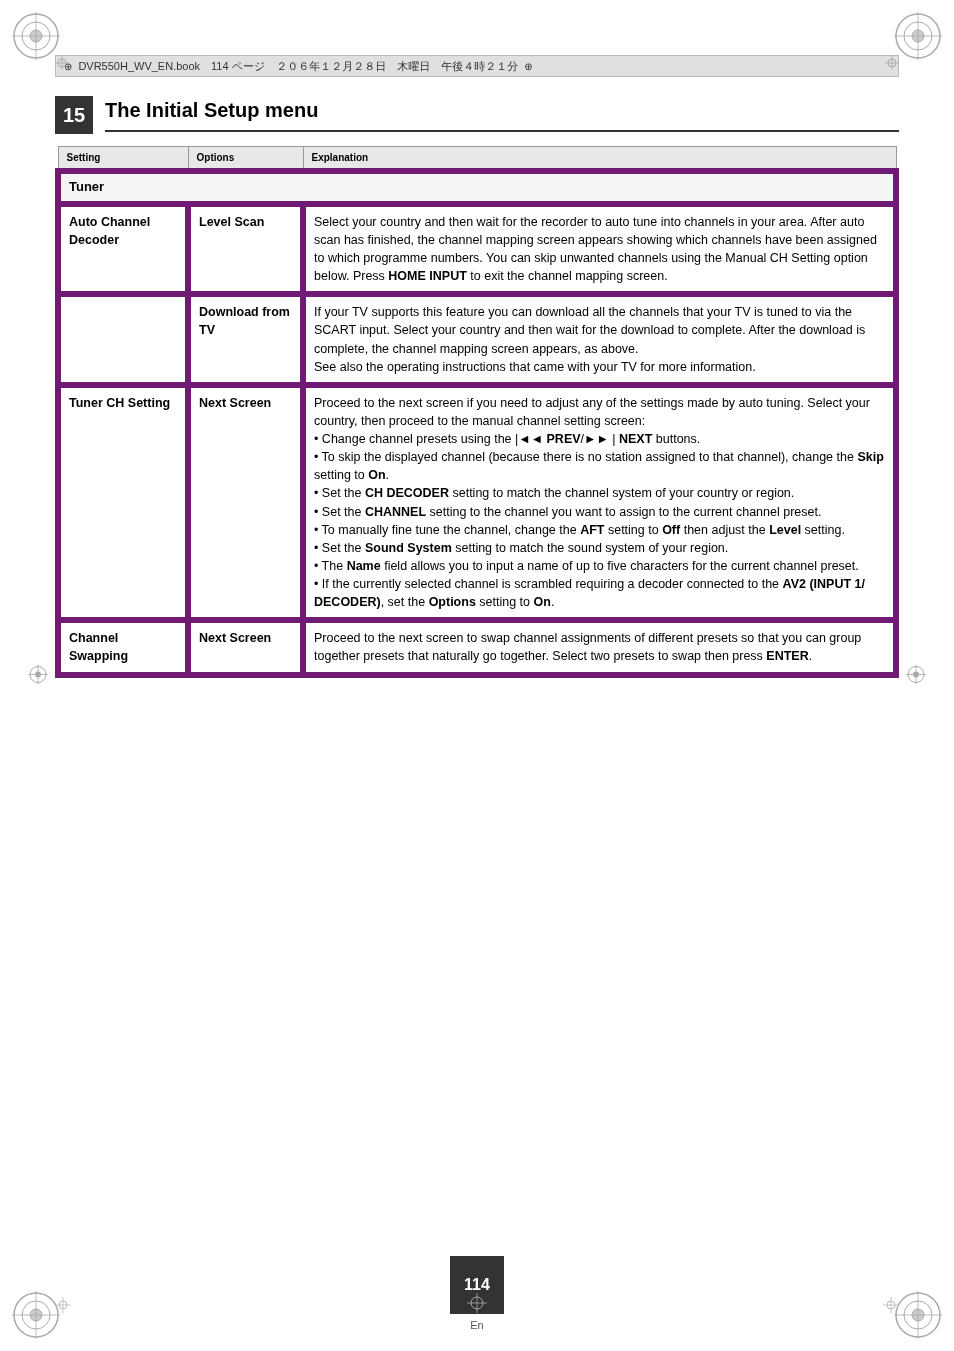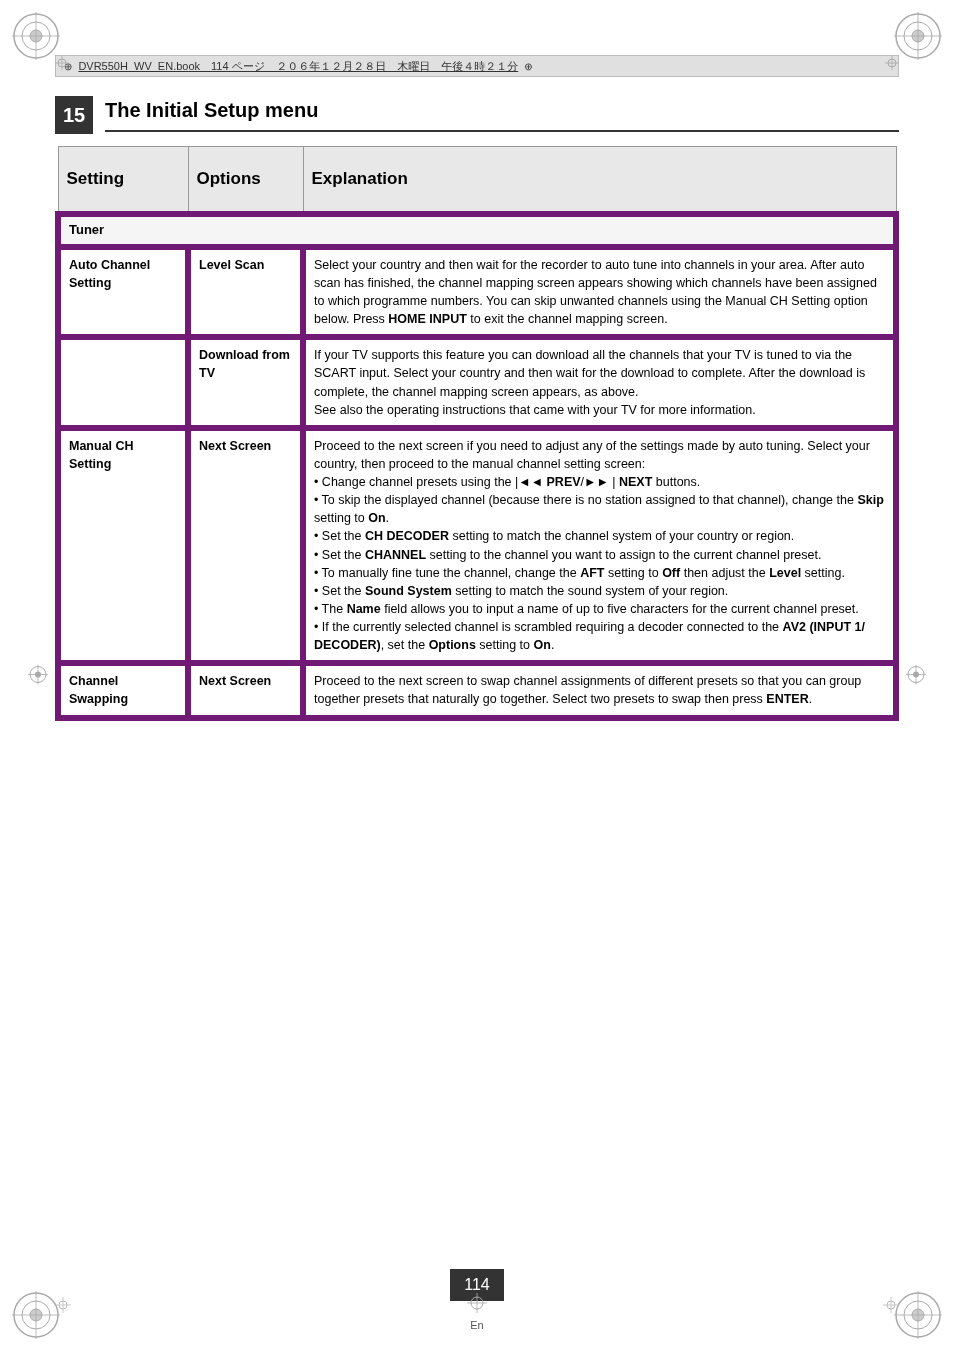--- a/index.html
+++ b/index.html
@@ -71,23 +71,23 @@
     
     .settings-table {
       width: 100%;
       border-collapse: collapse;
       border: 1px solid #999;
     }
 
     .settings-table th {
       background: #e8e8e8;
       border: 1px solid #999;
-      padding: 22px 8px;
+      padding: 5px 8px;
       text-align: left;
-      font-size: 17px;
+      font-size: 10px;
       font-weight: bold;
     }
 
     .settings-table td {
       border: 6px solid #701a75;
       padding: 6px 8px;
       vertical-align: top;
       font-size: 12.5px;
       line-height: 1.45;
     }
@@ -123,30 +123,30 @@
       left: 55px;
       right: 55px;
       display: flex;
       align-items: center;
       justify-content: center;
     }
 
     .page-number-footer {
       background: #333;
       color: #fff;
-      padding: 7px 14px;
+      padding: 20px 14px;
       font-size: 16px;
-      font-weight: normal;
+      font-weight: bold;
       display: inline-block;
     }
 
     .page-lang {
       color: #555;
       font-size: 11px;
-      margin-top: 18px;
+      margin-top: 5px;
       text-align: center;
     }
 
     .footer-inner {
       text-align: center;
     }
 
     
     .deco-tl { top: 12px; left: 12px; }
     .deco-tr { top: 12px; right: 12px; }
@@ -213,21 +213,21 @@
   <svg width="20" height="20" viewBox="0 0 20 20">
     <circle cx="10" cy="10" r="8" fill="none" stroke="#aaa" stroke-width="1"></circle>
     <circle cx="10" cy="10" r="3" fill="#aaa"></circle>
     <line x1="0" y1="10" x2="20" y2="10" stroke="#aaa" stroke-width="0.8"></line>
     <line x1="10" y1="0" x2="10" y2="20" stroke="#aaa" stroke-width="0.8"></line>
   </svg>
 </div>
 
 <div class="header-bar">
   <span style="font-size:10px; color:#333; margin-right:6px;">⊕</span>
-  <span style="font-size:11px; color:#333;text-decoration:underline;">DVR550H_WV_EN.book　114 ページ　２０６年１２月２８日　木曜日　午後４時２１分</span>
+  <span style="font-size:11px; color:#333;">DVR550H_WV_EN.book　114 ページ　２０６年１２月２８日　木曜日　午後４時２１分</span>
   <span style="font-size:10px; color:#333; margin-left:6px;">⊕</span>
 </div>
 
 <div class="main-content">
 
   <div class="page-title-row">
     <div class="page-number-box">15</div>
     <div class="page-title">The Initial Setup menu</div>
   </div>
 
@@ -240,21 +240,21 @@
       </tr>
     </thead>
     <tbody>
 
       <tr class="section-header">
         <td colspan="3">Tuner</td>
       </tr>
 
       <tr>
         <td class="setting-name">
-          <strong>Auto Channel Setting</strong>
+          <strong>Auto Channel Decoder</strong>
         </td>
         <td class="option-name">
           <strong>Level Scan</strong>
         </td>
         <td class="explanation-cell">
           Select your country and then wait for the recorder to auto tune into channels in your area. After auto scan has finished, the channel mapping screen appears showing which channels have been assigned to which programme numbers. You can skip unwanted channels using the Manual CH Setting option below. Press <strong>HOME INPUT</strong> to exit the channel mapping screen.
         </td>
       </tr>
 
       <tr>
@@ -263,21 +263,21 @@
           <strong>Download from TV</strong>
         </td>
         <td class="explanation-cell">
           If your TV supports this feature you can download all the channels that your TV is tuned to via the SCART input. Select your country and then wait for the download to complete. After the download is complete, the channel mapping screen appears, as above.<br>
           See also the operating instructions that came with your TV for more information.
         </td>
       </tr>
 
       <tr>
         <td class="setting-name">
-          <strong>Manual CH Setting</strong>
+          <strong>Tuner CH Setting</strong>
         </td>
         <td class="option-name">
           <strong>Next Screen</strong>
         </td>
         <td class="explanation-cell">
           Proceed to the next screen if you need to adjust any of the settings made by auto tuning. Select your country, then proceed to the manual channel setting screen:<br>
           • Change channel presets using the |◄◄ <strong>PREV</strong>/►► | <strong>NEXT</strong> buttons.<br>
           • To skip the displayed channel (because there is no station assigned to that channel), change the <strong>Skip</strong> setting to <strong>On</strong>.<br>
           • Set the <strong>CH DECODER</strong> setting to match the channel system of your country or region.<br>
           • Set the <strong>CHANNEL</strong> setting to the channel you want to assign to the current channel preset.<br>

